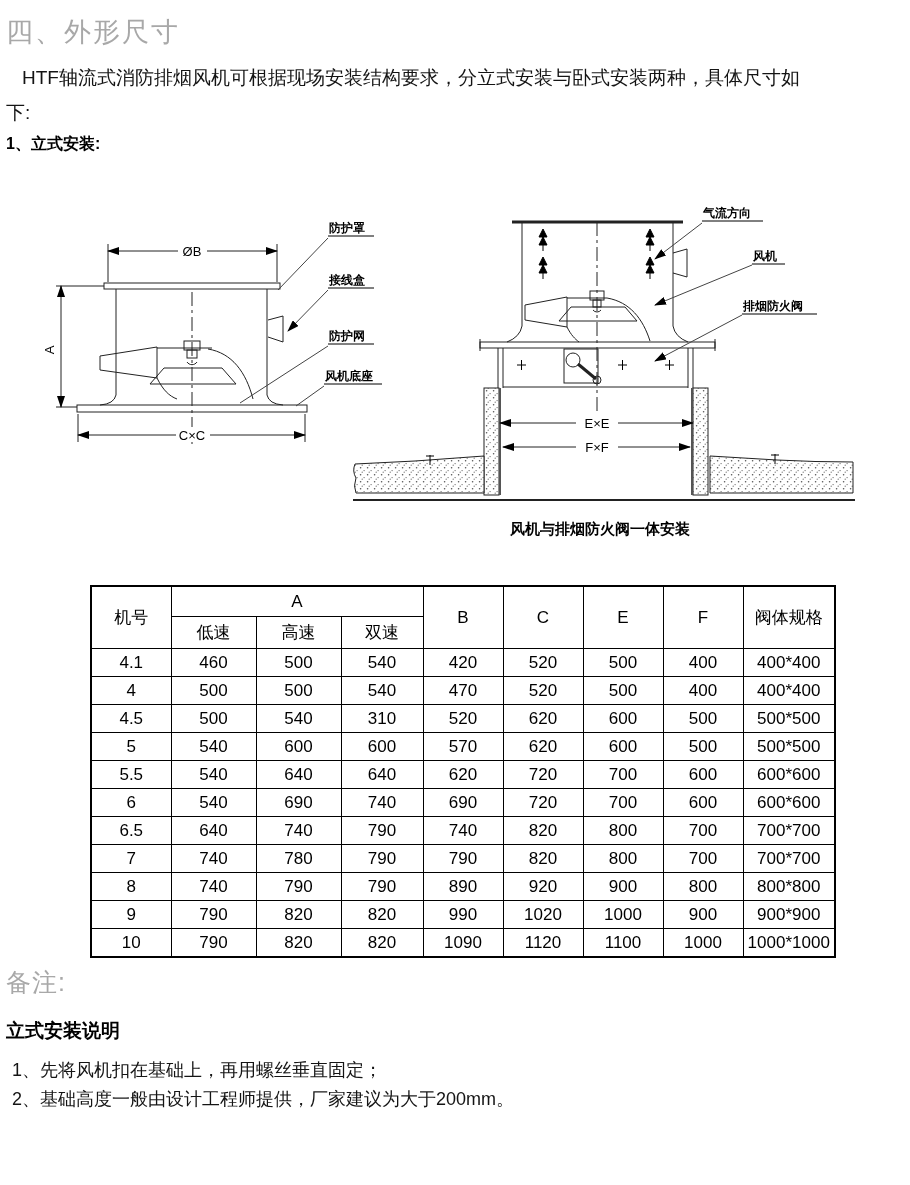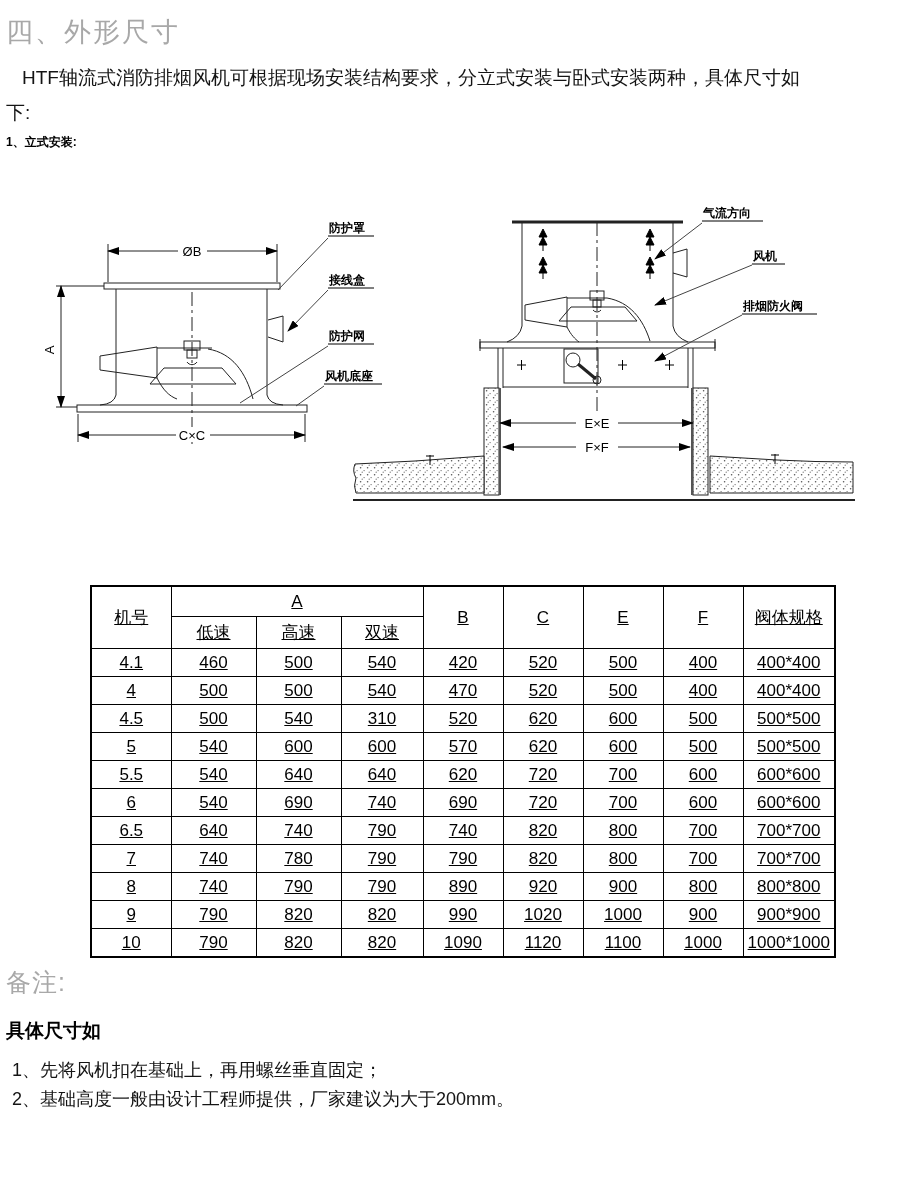--- a/index.html
+++ b/index.html
@@ -2,29 +2,29 @@
 <html><head>
 <meta charset="utf-8">
 <style>
   html,body{margin:0;padding:0;background:#fff;}
   #page{position:relative;width:910px;height:1185px;background:#fff;overflow:hidden;
         font-family:"Liberation Sans","DejaVu Sans",sans-serif;color:#1a1a1a;}
   .abs{position:absolute;}
   .section-title{left:6px;top:14px;font-size:27px;color:#a8a8a8;letter-spacing:2px;font-weight:500;}
   .intro{left:6px;top:60px;width:898px;font-size:19px;line-height:35px;color:#141414;}
   .intro .l1{padding-left:16px;}
-  .sub-title{left:6px;top:134px;font-size:12px;font-weight:bold;color:#000;}
+  .sub-title{left:6px;top:134px;font-size:16px;font-weight:bold;color:#000;}
   .caption{left:430px;top:520px;width:340px;text-align:center;font-size:15px;font-weight:bold;color:#000;}
 
   
   table.spec{position:absolute;left:90px;top:585px;border-collapse:collapse;table-layout:fixed;
              font-size:17px;color:#000;background:#fff;}
   table.spec th,table.spec td{border:1px solid #000;text-align:center;vertical-align:middle;
              padding:0;height:27px;font-weight:normal;overflow:hidden;white-space:nowrap;}
-  table.spec{border:2px solid #000;text-decoration:underline;}
+  table.spec{border:2px solid #000;}
   table.spec tr.h1 th{height:29px;}
   table.spec tr.h2 th{height:31px;}
 
   .remark-title{left:6px;top:966px;font-size:25px;color:#a8a8a8;letter-spacing:1px;font-weight:500;}
   .install-title{left:6px;top:1018px;font-size:19px;font-weight:bold;color:#000;}
   .notes{left:12px;top:1056px;width:896px;font-size:18px;line-height:29px;color:#141414;}
 
   svg text{font-family:"Liberation Sans","DejaVu Sans",sans-serif;}
   .dwg-label{font-size:12px;font-weight:bold;fill:#000;}
   .dim-label{font-size:13px;fill:#000;}
@@ -216,20 +216,21 @@
     </g>
     <rect x="231" y="222" width="42" height="15" fill="#fff" stroke="none"></rect>
     <text class="dim-label" x="252" y="235" text-anchor="middle">E×E</text>
     <rect x="231" y="246" width="42" height="15" fill="#fff" stroke="none"></rect>
     <text class="dim-label" x="252" y="259" text-anchor="middle">F×F</text>
     <text class="dwg-label" x="358" y="24">气流方向</text>
     <text class="dwg-label" x="408" y="67">风机</text>
     <text class="dwg-label" x="398" y="117">排烟防火阀</text>
   </svg>
 
+  <div class="abs caption">风机与排烟防火阀一体安装</div>
 
   <table class="spec">
     <colgroup>
       <col style="width:80px">
         <col style="width:85px">
         <col style="width:85px">
         <col style="width:82px">
       <col style="width:80px">
         <col style="width:80px">
         <col style="width:80px">
@@ -371,19 +372,19 @@
           <td>1090</td>
           <td>1120</td>
           <td>1100</td>
           <td>1000</td>
           <td>1000*1000</td>
         </tr>
       </tbody>
   </table>
 
   <div class="abs remark-title">备注:</div>
-  <div class="abs install-title">具体尺寸如</div>
+  <div class="abs install-title">立式安装说明</div>
   <div class="abs notes">
       <div>1、先将风机扣在基础上，再用螺丝垂直固定；</div>
       <div>2、基础高度一般由设计工程师提供，厂家建议为大于200mm。</div>
     </div>
 
 </div>
 
 </body></html>

